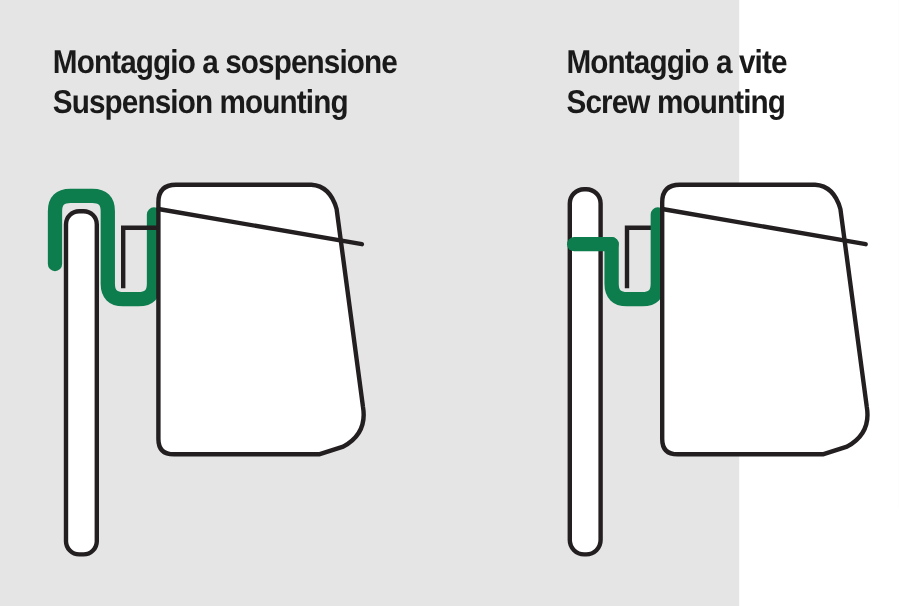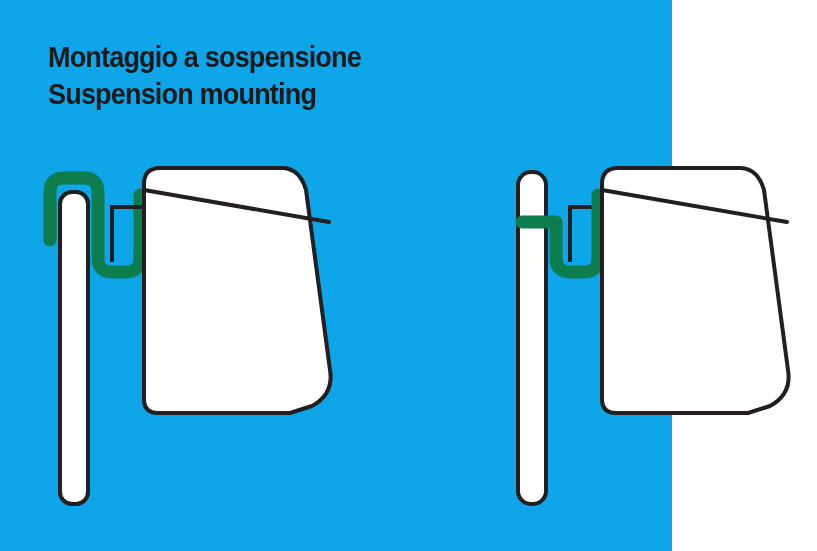--- a/index.html
+++ b/index.html
@@ -12,21 +12,21 @@
     width: 817px;
     height: 551px;
     font-family: "Liberation Sans", sans-serif;
     overflow: hidden;
     position: relative;
   }
   .sheet {
     position: relative;
     width: 672px;
     height: 551px;
-    background: #0ea5e9;
+    background: #e5e5e5;
   }
   .panel {
     position: absolute;
     top: 0;
     height: 551px;
   }
   .panel-left  { left: 0px;   width: 470px; }
   .panel-right { left: 470px; width: 347px; }
 
   .title-block {
@@ -132,20 +132,24 @@
                  L 118 263
                  Q 104 263 104 249 Z" fill="#ffffff" stroke="#231f20" stroke-width="4" stroke-linejoin="round"></path>
 
         <line x1="104" y1="40" x2="289" y2="72" stroke="#231f20" stroke-width="4" stroke-linecap="round"></line>
       </svg>
     </div>
   </div>
 
   <div class="panel panel-right">
 
+    <div class="title-block">
+      <span class="title-line">Montaggio a vite</span>
+      <span class="title-line">Screw mounting</span>
+    </div>
 
     <div class="figure">
       <svg width="310" height="370" viewBox="0 0 310 370">
 
         <rect x="20" y="22" width="28" height="332" rx="13" ry="13" fill="#ffffff" stroke="#231f20" stroke-width="4"></rect>
 
         <path d="M 127 57 L 72 57 L 72 112" fill="none" stroke="#231f20" stroke-width="4" stroke-linecap="butt" stroke-linejoin="miter"></path>
 
         <path d="M 58 72
                  L 58 108

